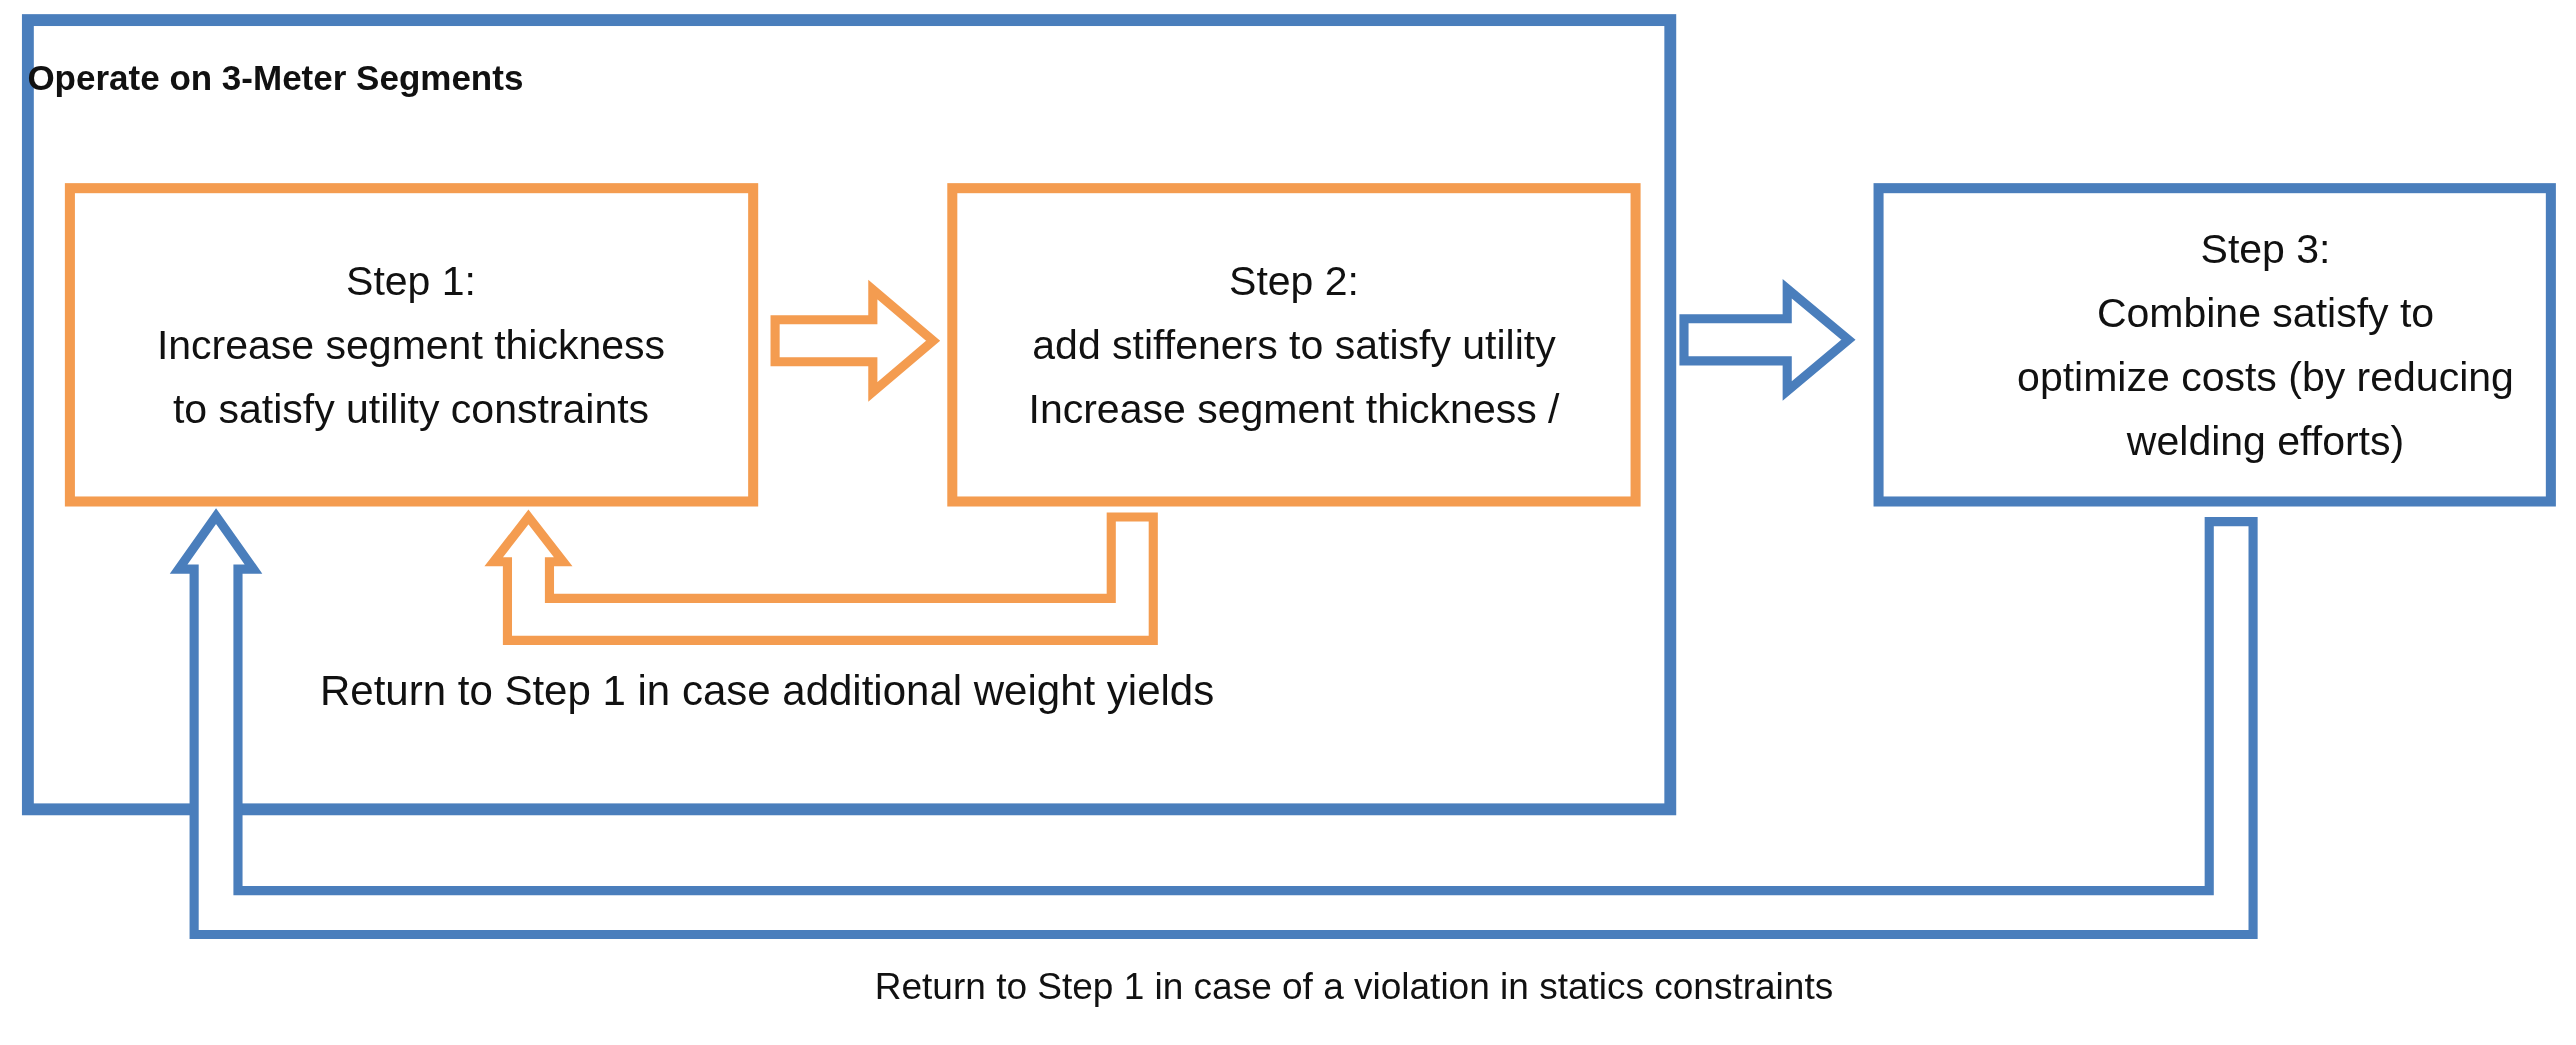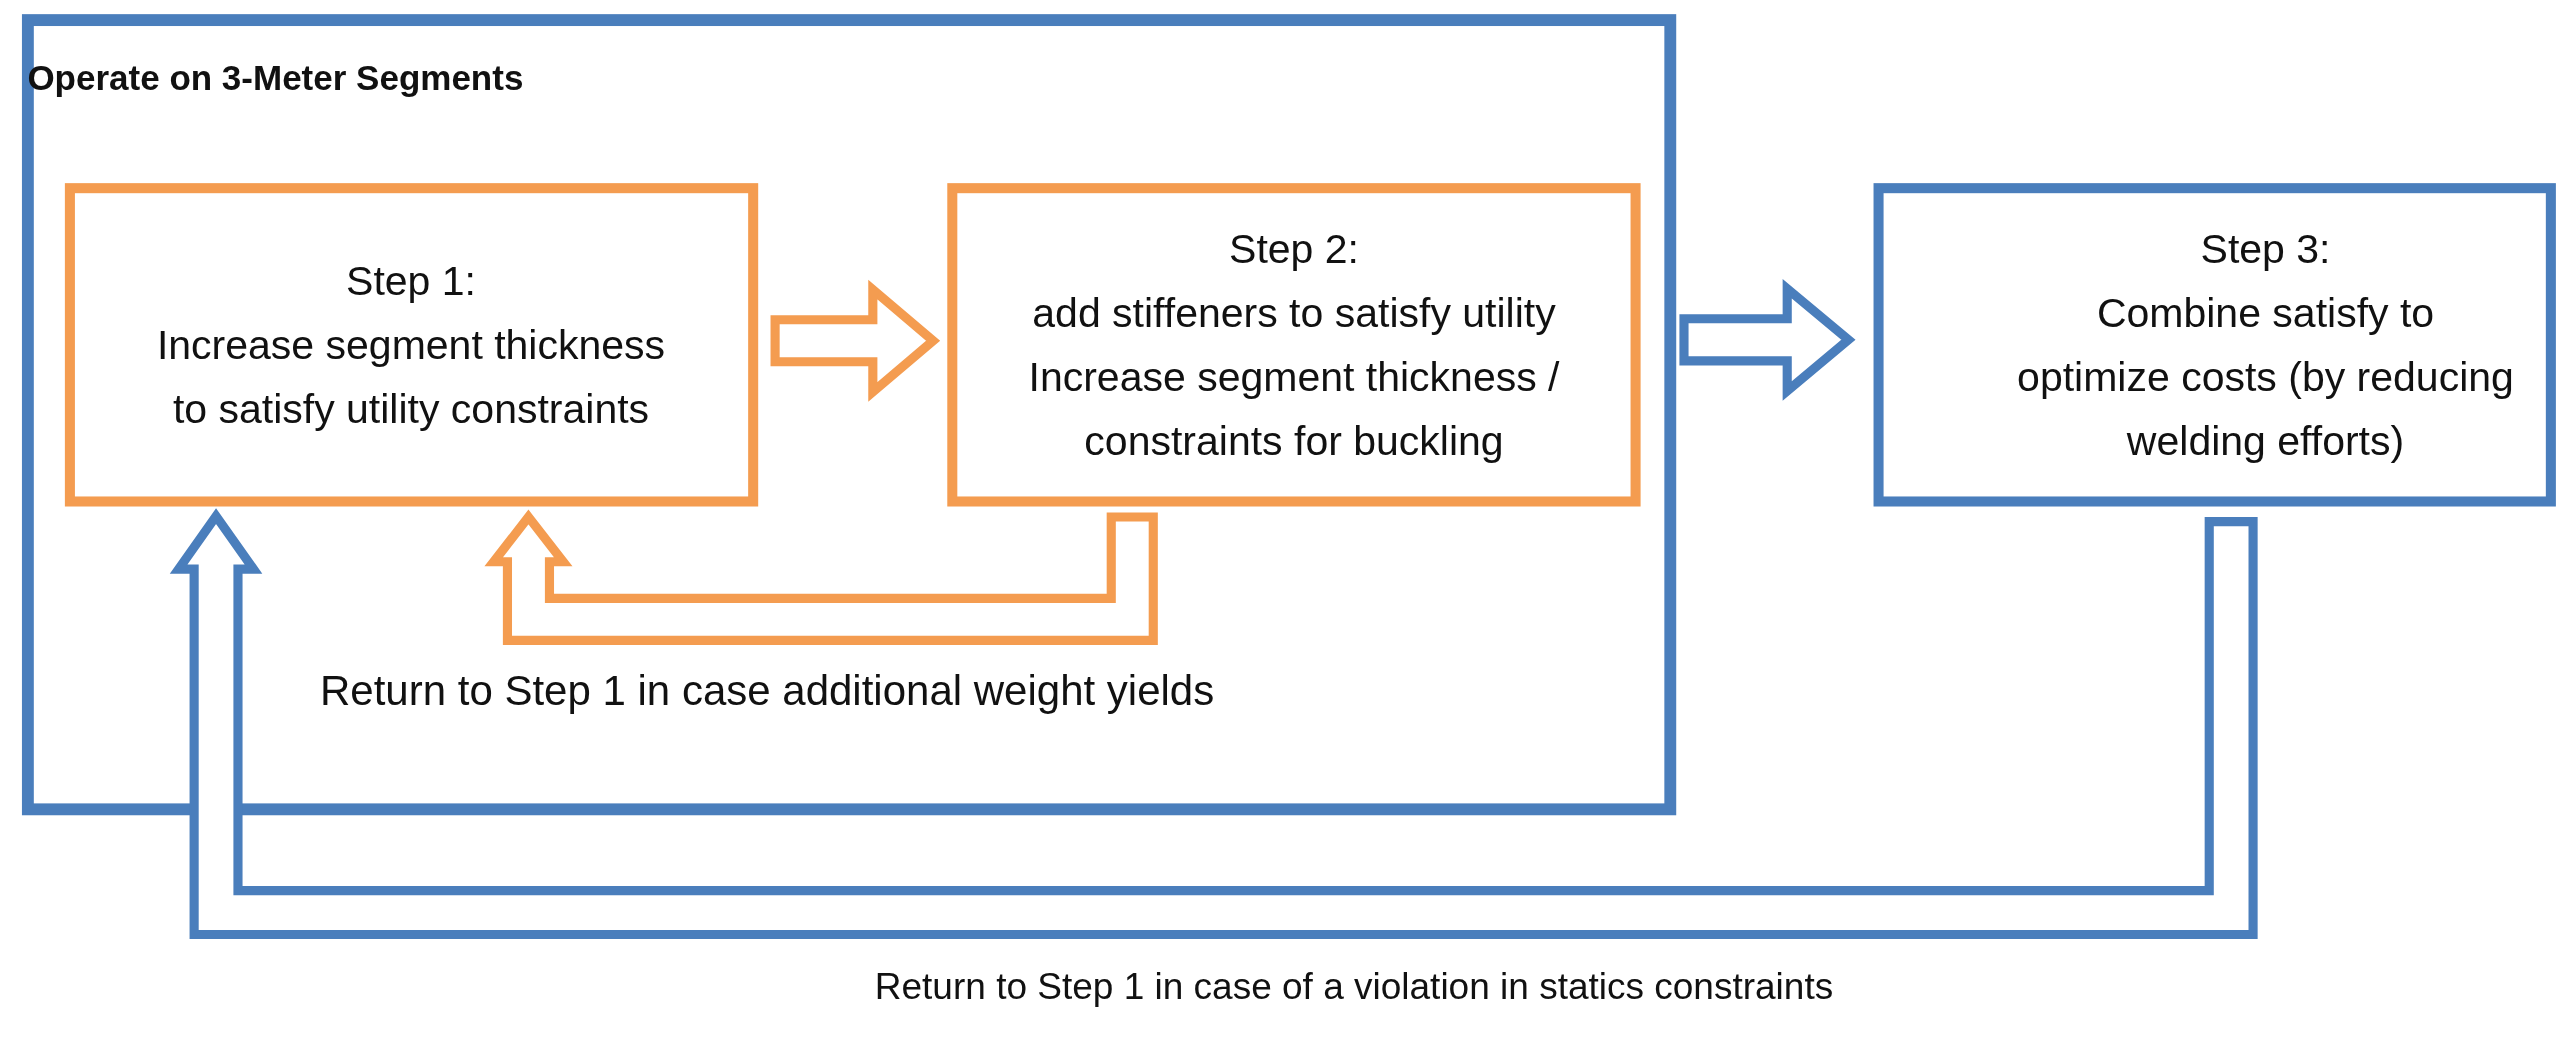--- a/index.html
+++ b/index.html
@@ -99,21 +99,20 @@
   <div class="txt box-text box-text-1">
     <div class="label">Step 1:</div>
     <div>Increase segment thickness</div>
     <div>to satisfy utility constraints</div>
   </div>
 
   <div class="txt box-text box-text-2">
     <div class="label">Step 2:</div>
     <div>add stiffeners to satisfy utility</div>
     <div>Increase segment thickness /</div>
-    <div>constraints for buckling</div>
   </div>
 
   <div class="txt box-text box-text-3">
     <div class="label">Step 3:</div>
     <div>Combine satisfy to</div>
     <div>optimize costs (by reducing</div>
     <div>welding efforts)</div>
   </div>
 
   <div class="txt note-orange">

